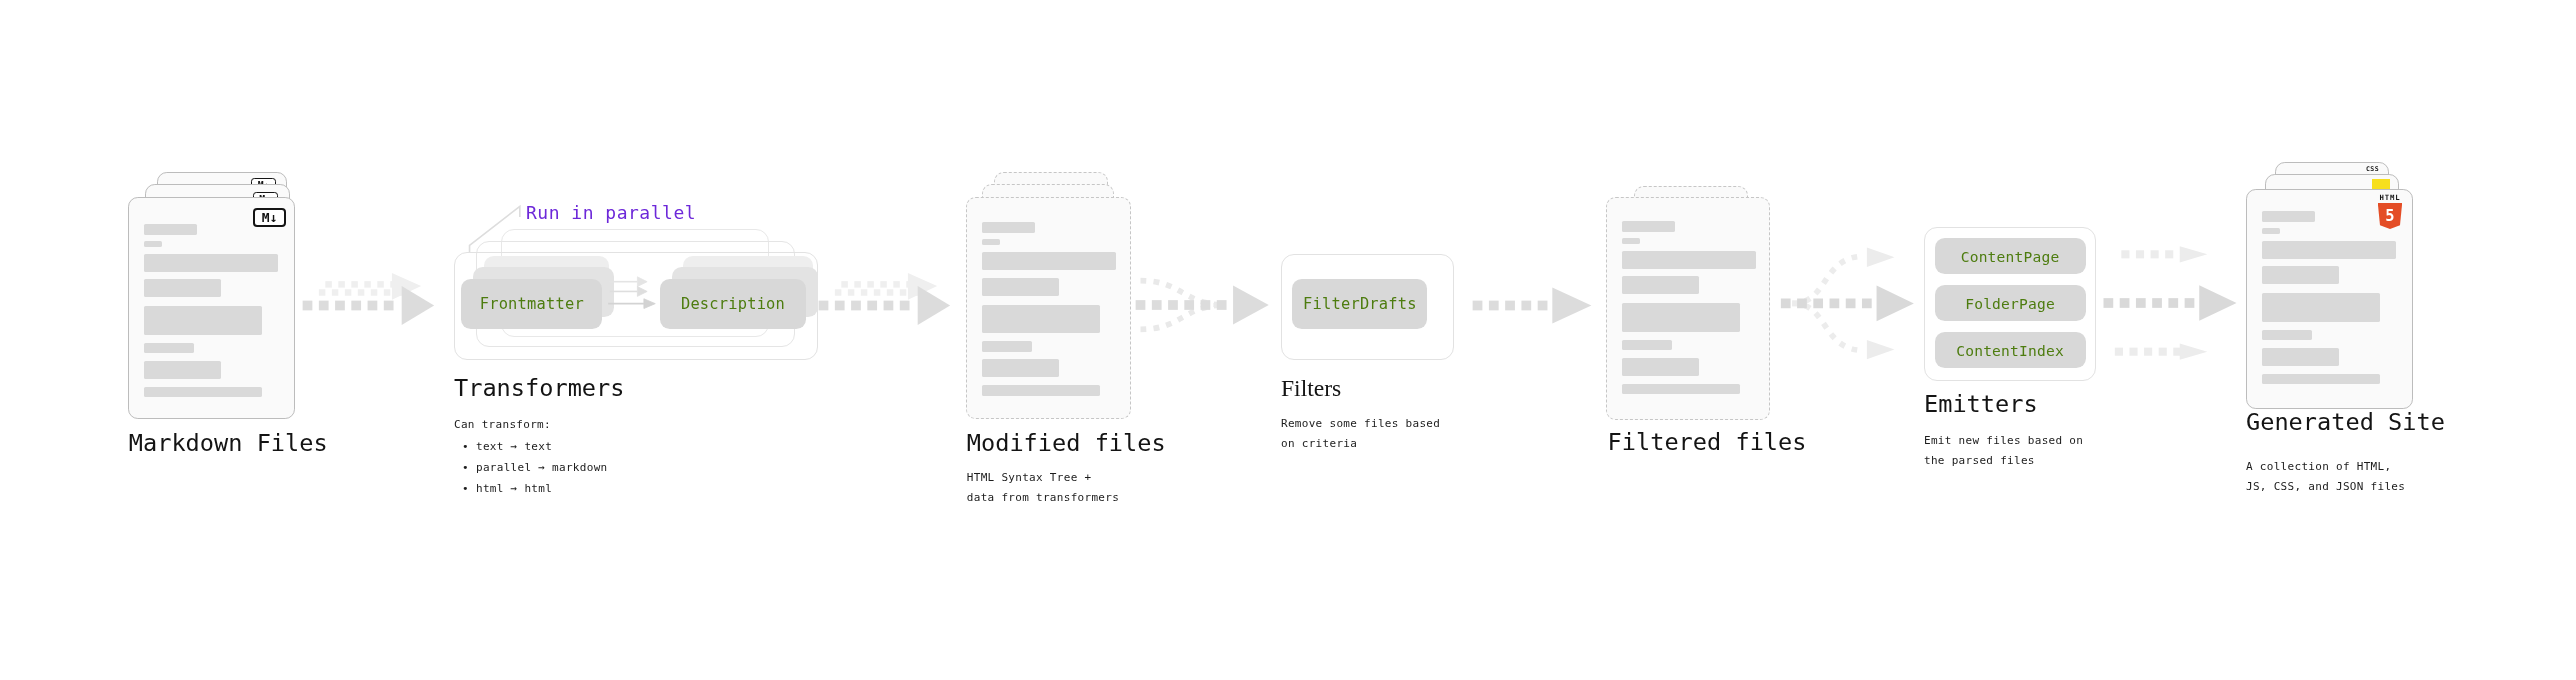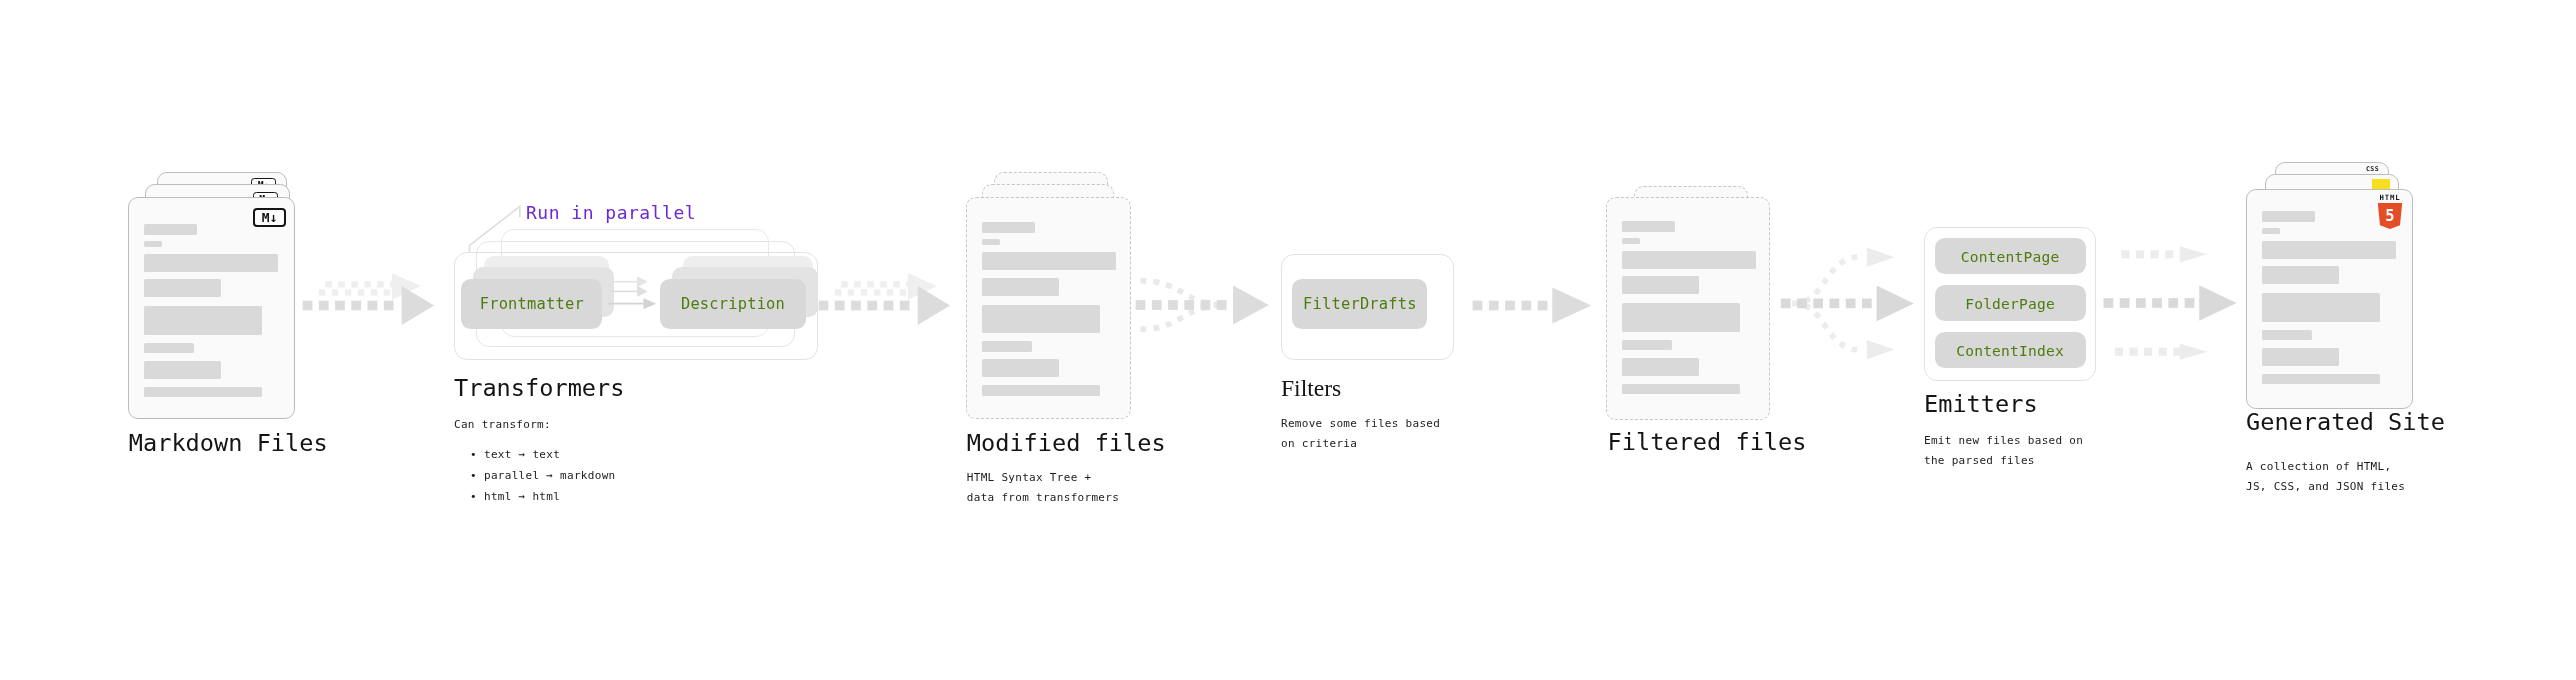--- a/index.html
+++ b/index.html
@@ -13,21 +13,21 @@
   .bars{padding:24.4px 0 0 14.6px;}
   .bars .bar{background:#d9d9d9;border-radius:1.6px;}
   .container-box{position:absolute;background:transparent;border:1.6px solid #e2e2e2;border-radius:13px;box-sizing:border-box;}
   .node{position:absolute;display:flex;align-items:center;justify-content:center;
         background:#d8d8d8;border-radius:9.8px;font-size:15.4px;letter-spacing:0.2px;color:#4d7c0f;white-space:nowrap;}
   .node.sh1{background:#e3e3e3;}
   .node.sh2{background:#eeeeee;}
   .label{position:absolute;font-size:23.6px;line-height:24.4px;color:#141414;white-space:nowrap;}
   .note{position:absolute;font-size:11px;line-height:20.3px;letter-spacing:0.3px;color:#1c1c1c;white-space:nowrap;}
   .annotation{position:absolute;font-size:18px;letter-spacing:0.5px;color:#6d28d9;white-space:nowrap;}
-  ul.bullets{list-style:none;margin:8px;padding:0;}
+  ul.bullets{list-style:none;margin:0;padding:0;}
   ul.bullets li{line-height:21px;}
   ul.bullets li::before{content:"• ";}
   .md-badge{position:absolute;display:flex;align-items:center;justify-content:center;
             border:2.4px solid #141414;border-radius:4.1px;background:#ffffff;color:#141414;
             font-weight:bold;width:32.5px;height:19.5px;font-size:13px;box-sizing:border-box;}
   .md-badge.small{width:25px;height:15.4px;font-size:9.8px;border-width:1.6px;border-radius:3.3px;}
   .html5-icon{position:absolute;right:9px;top:4.1px;width:26px;text-align:center;}
   .html5-icon .t{font-size:7.3px;font-weight:bold;letter-spacing:0.8px;color:#141414;line-height:8.1px;}
   .html5-icon .shield{width:24.4px;height:26px;margin:0.8px auto 0;background:#e44d26;
        clip-path:polygon(0 0,100% 0,91% 86%,50% 100%,9% 86%);

